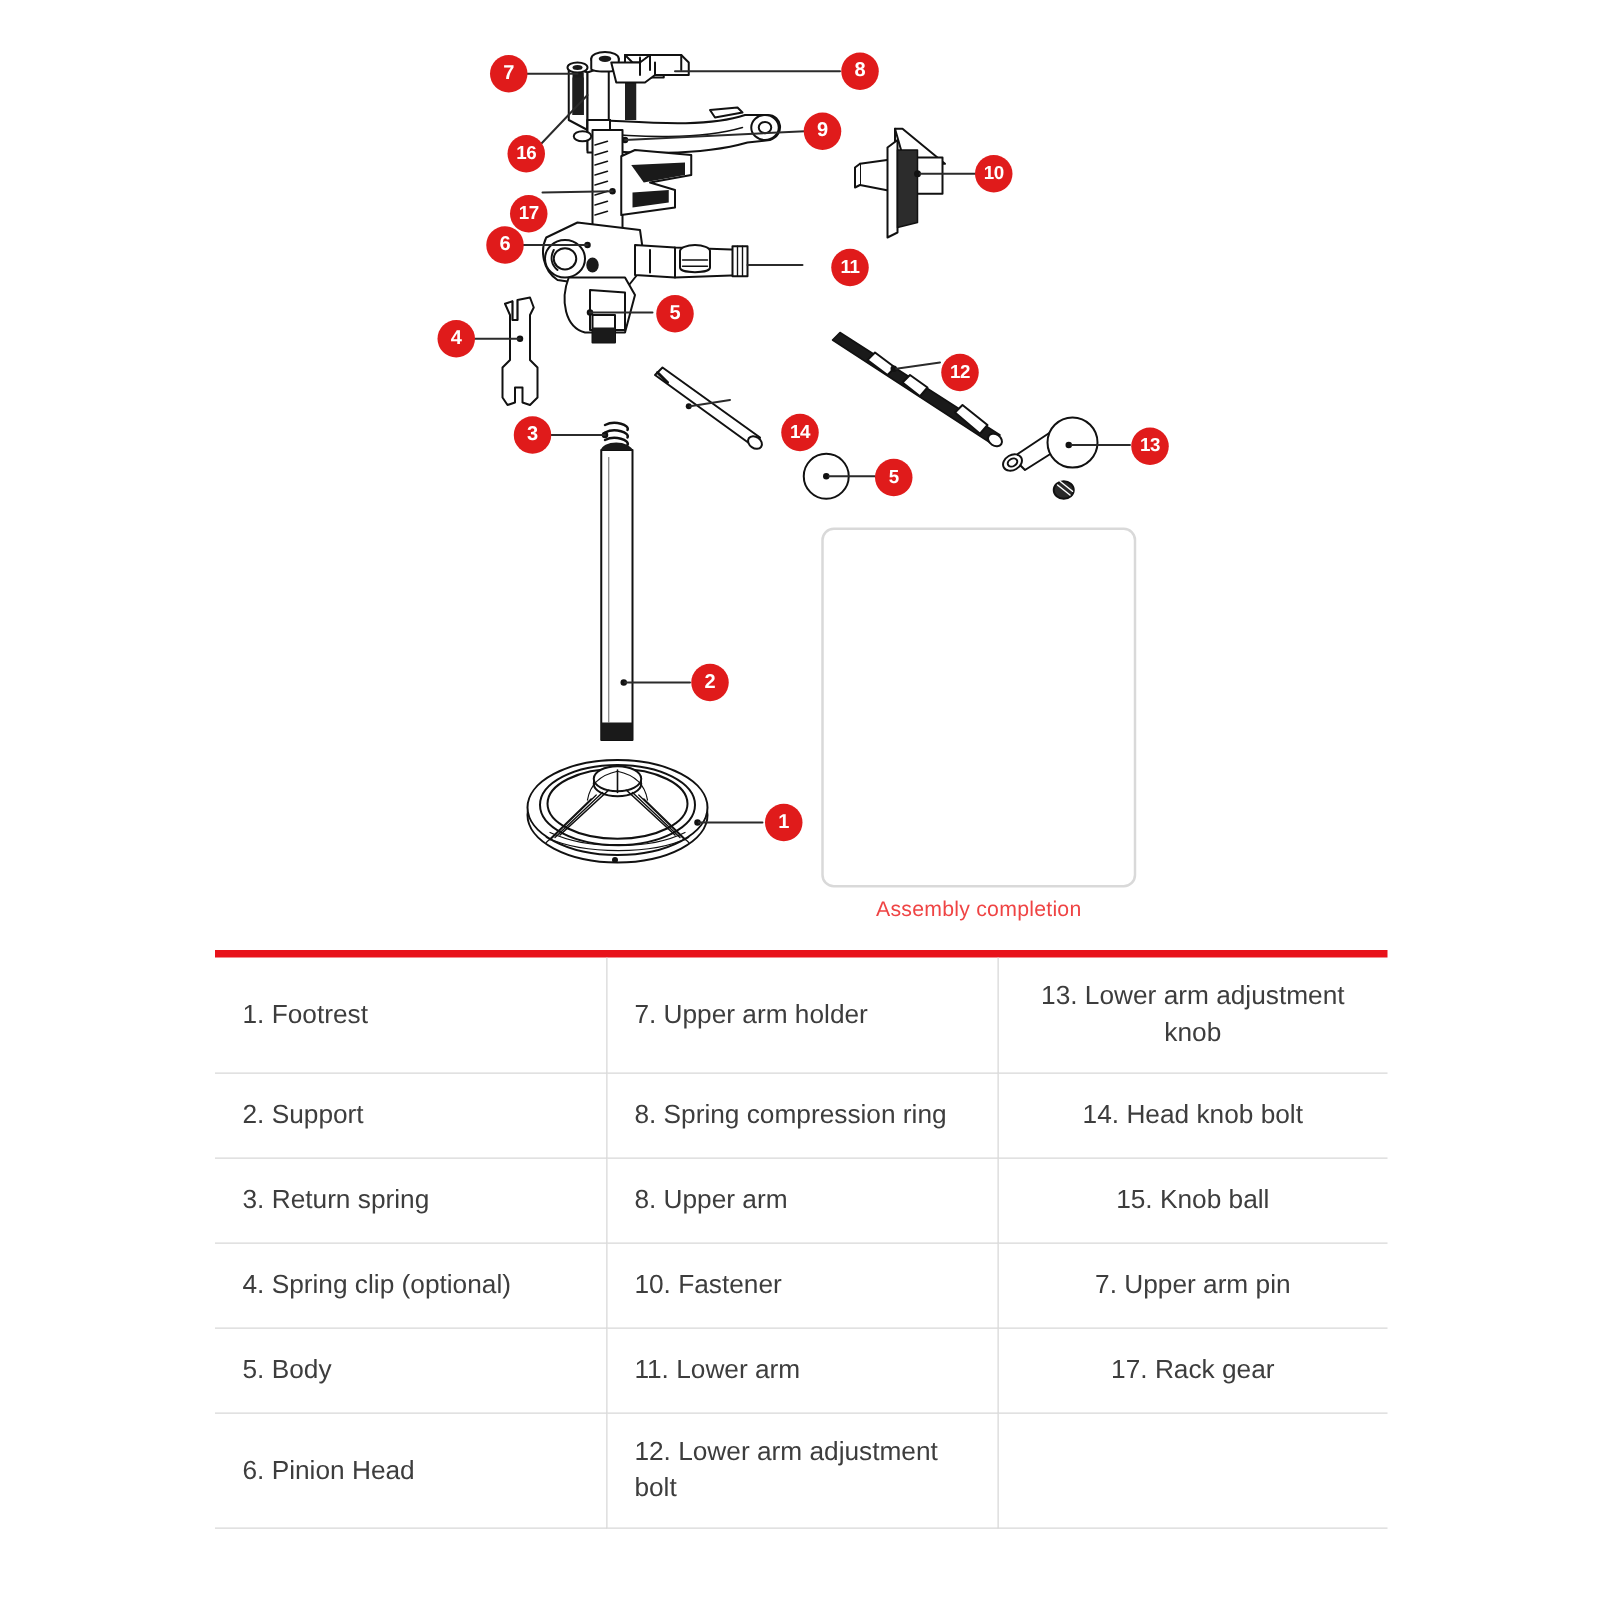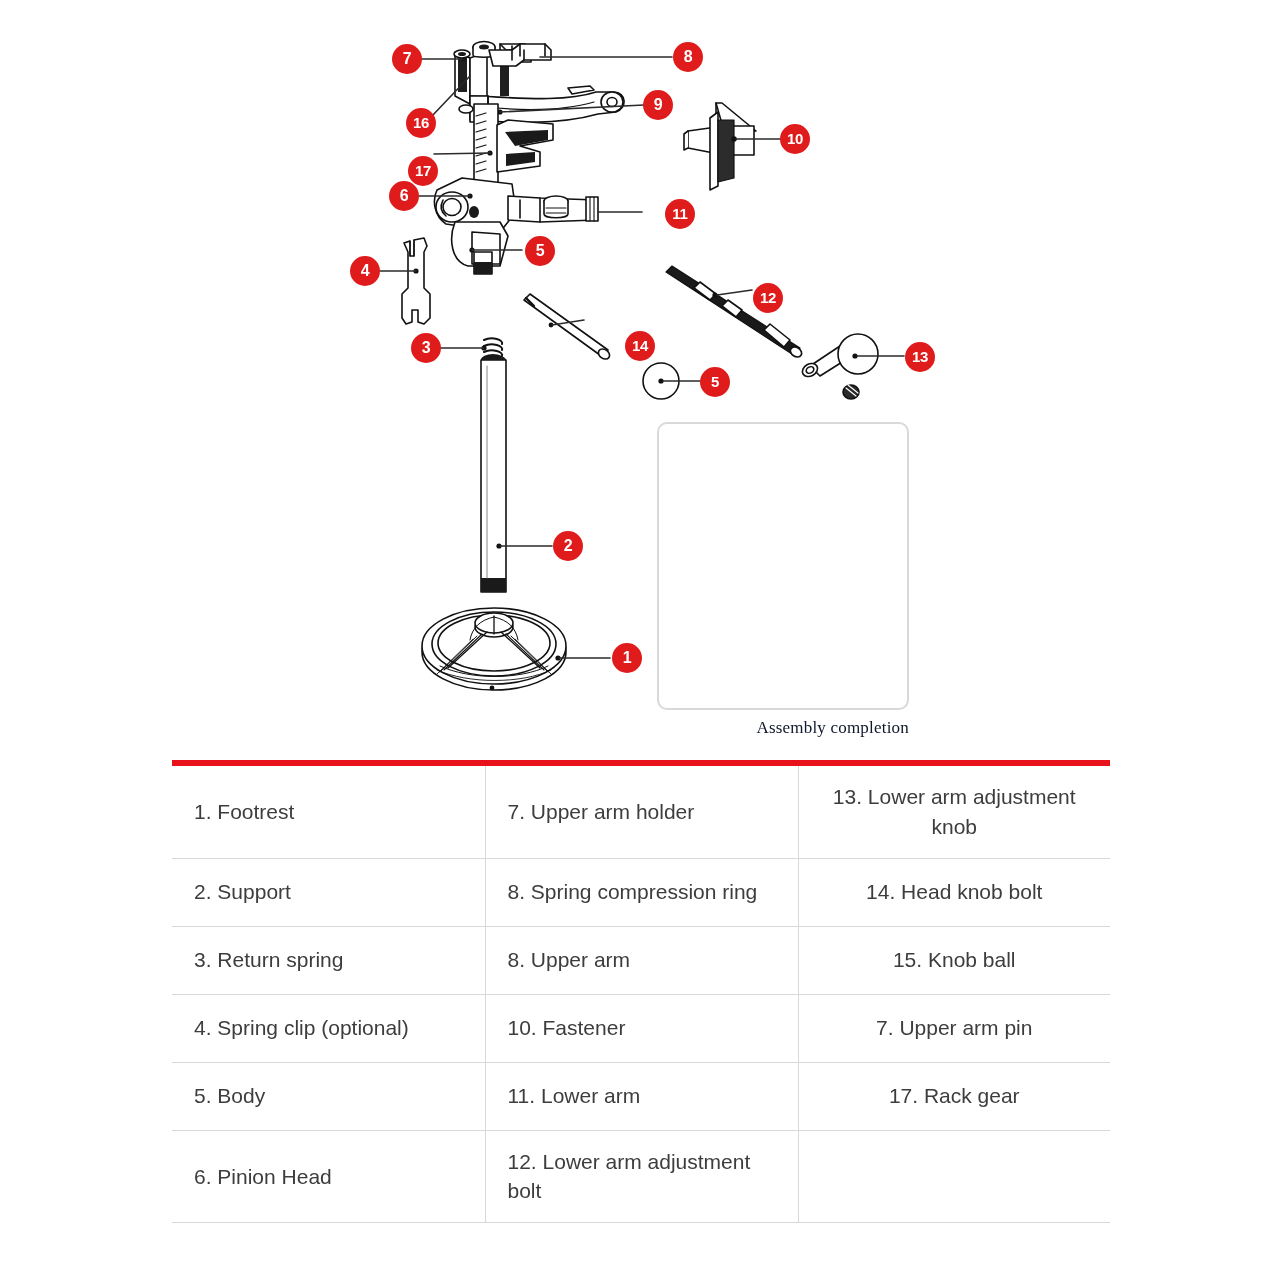--- a/index.html
+++ b/index.html
@@ -65,24 +65,24 @@
     border: 2px solid #d9d9d9;
     border-radius: 10px;
     background: #ffffff;
     box-sizing: border-box;
   }
   #inset-caption {
     position: absolute;
     left: 657px;
     top: 718px;
     width: 252px;
-    text-align: right;
+    text-align: center;
     font-size: 17px;
-    color: #0f172a;
-    font-family: Liberation Serif, serif;
+    color: #ef4444;
+    font-family: Liberation Sans, sans-serif;
     letter-spacing: 0.2px;
   }
 
   
   #red-rule {
     position: absolute;
     left: 172px;
     top: 760px;
     width: 938px;
     height: 6px;

